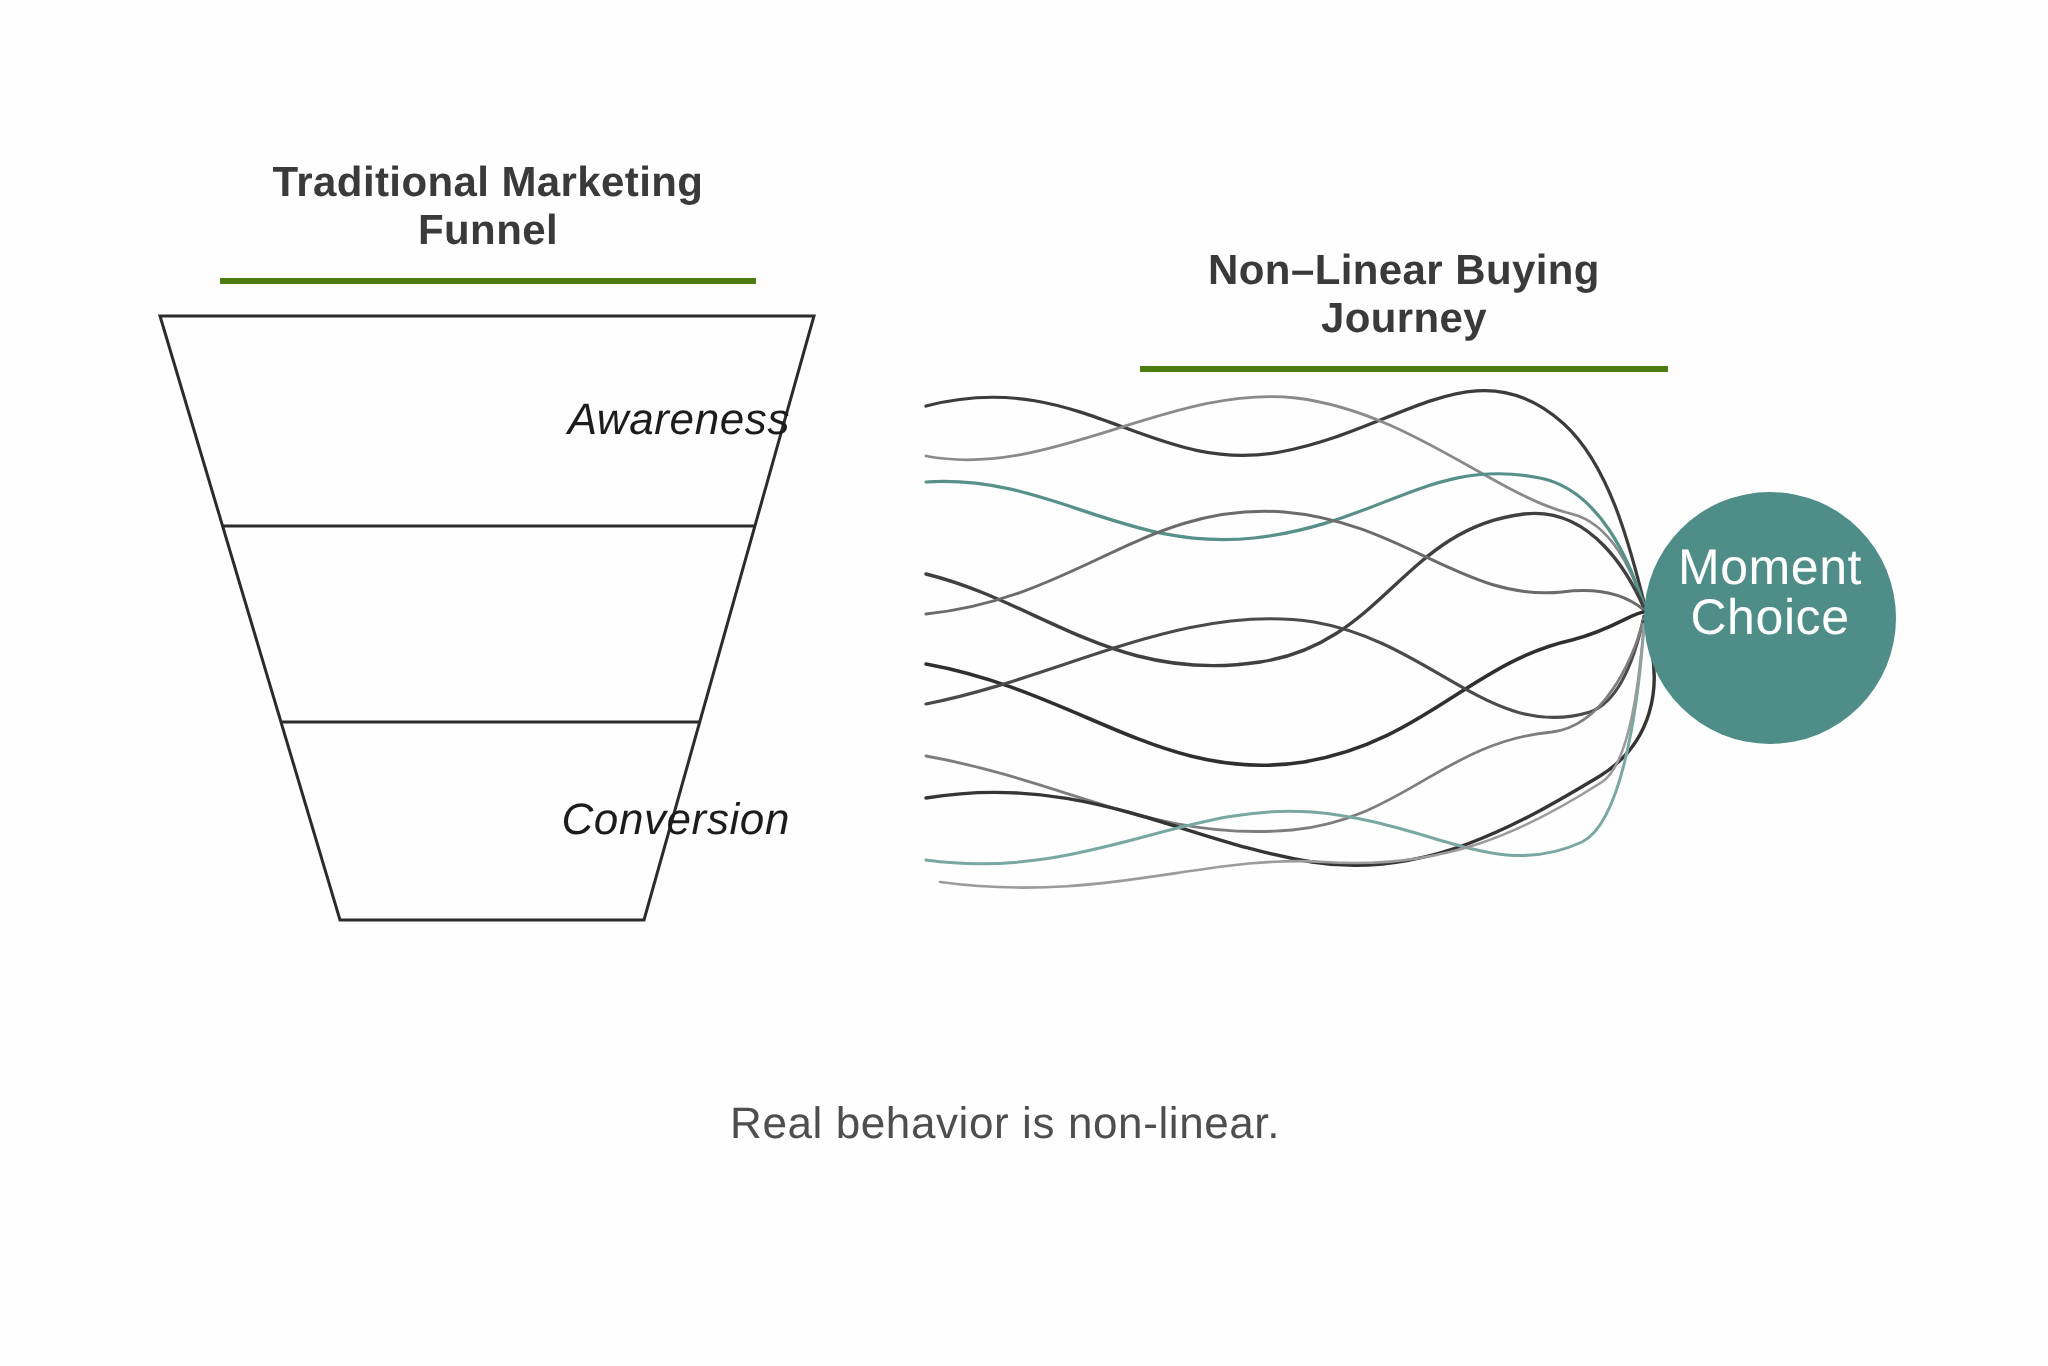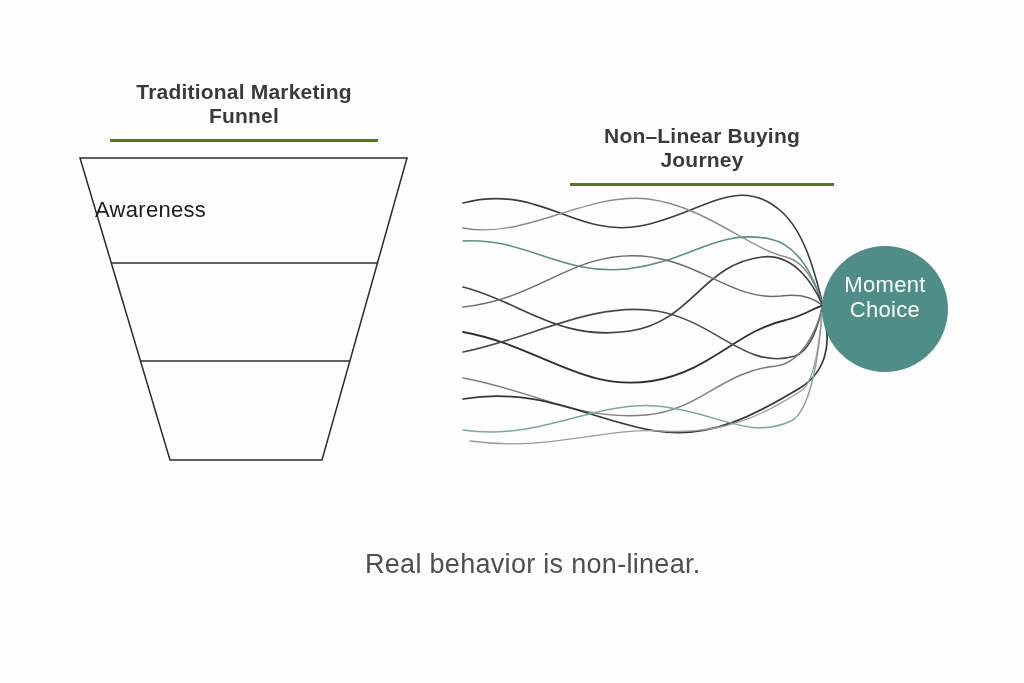--- a/index.html
+++ b/index.html
@@ -24,41 +24,42 @@
     letter-spacing:.2px;
     color:#3a3a3a;
     padding-bottom:11px;
     border-bottom:3px solid #4d7c0f;
   }
   .title.left{left:110px;top:80px;width:268px;}
   .title.right{left:570px;top:80px;width:264px;margin-top:44px;}
   .stage{
     position:absolute;
     left:95px;width:300px;
-    text-align:left;
+    text-align:right;
     font-size:22px;
     color:#1c1c1c;
     letter-spacing:.3px;
+    font-style:italic;
   }
   .stage.s1{top:197px;}
   .stage.s2{top:299px;}
   .stage.s3{top:397px;}
   .node-label{
     position:absolute;
     left:822px;top:272px;width:126px;
     text-align:center;
     color:#ffffff;
-    font-size:22px;
+    font-size:25px;
     line-height:25px;
     letter-spacing:.3px;
   }
   .caption{
     position:absolute;
     left:365px;top:549px;
-    font-size:27px;
+    font-size:22px;
     color:#4e4e4e;
     letter-spacing:.3px;
   }
 </style>
 </head>
 <body>
 
 <div class="canvas">
 
   <svg class="art" viewBox="0 0 1024 683" xmlns="http://www.w3.org/2000/svg">
@@ -83,20 +84,21 @@
       <path d="M470,441 C552,452 602,427 662,431 C722,435 762,416 801,391 C816,381 820,334 822,313" stroke="#9b9b9b" stroke-width="1.3"></path>
     </g>
 
     <circle cx="885" cy="309" r="63" fill="#4e8d88"></circle>
   </svg>
 
   <div class="title left">Traditional Marketing Funnel</div>
   <div class="title right">Non–Linear Buying Journey</div>
 
   <div class="stage s1">Awareness</div>
+  <div class="stage s3">Conversion</div>
 
   <div class="node-label">
     <div>Moment</div>
     <div>Choice</div>
   </div>
 
   <div class="caption">Real behavior is non-linear.</div>
 
 </div>
 

